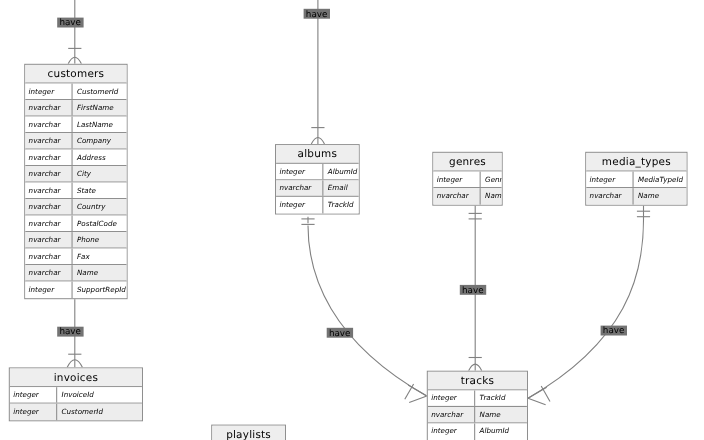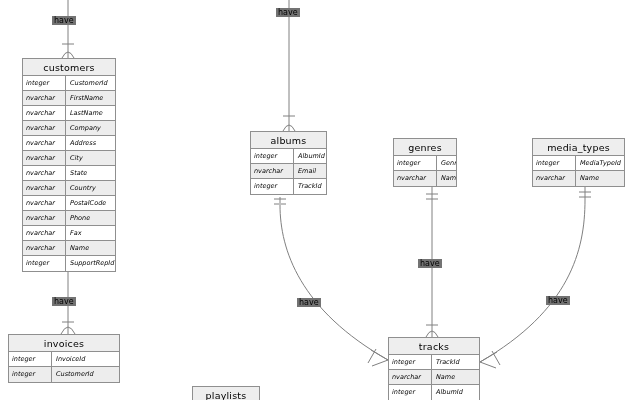--- a/index.html
+++ b/index.html
@@ -201,21 +201,21 @@
         </div>
         <div class="attr-row even">
           <div class="attr-type">nvarchar</div>
           <div class="attr-name">Name</div>
         </div>
         <div class="attr-row odd">
           <div class="attr-type">integer</div>
           <div class="attr-name">SupportRepId</div>
         </div>
       </div>
-      <div class="entity" style="left: 8px; top: 334px; width: 112px;">
+      <div class="entity" style="left: 8px; top: 334px; width: 122px;">
         <div class="entity-title">invoices</div>
         <div class="attr-row odd">
           <div class="attr-type">integer</div>
           <div class="attr-name">InvoiceId</div>
         </div>
         <div class="attr-row even">
           <div class="attr-type">integer</div>
           <div class="attr-name">CustomerId</div>
         </div>
       </div>

